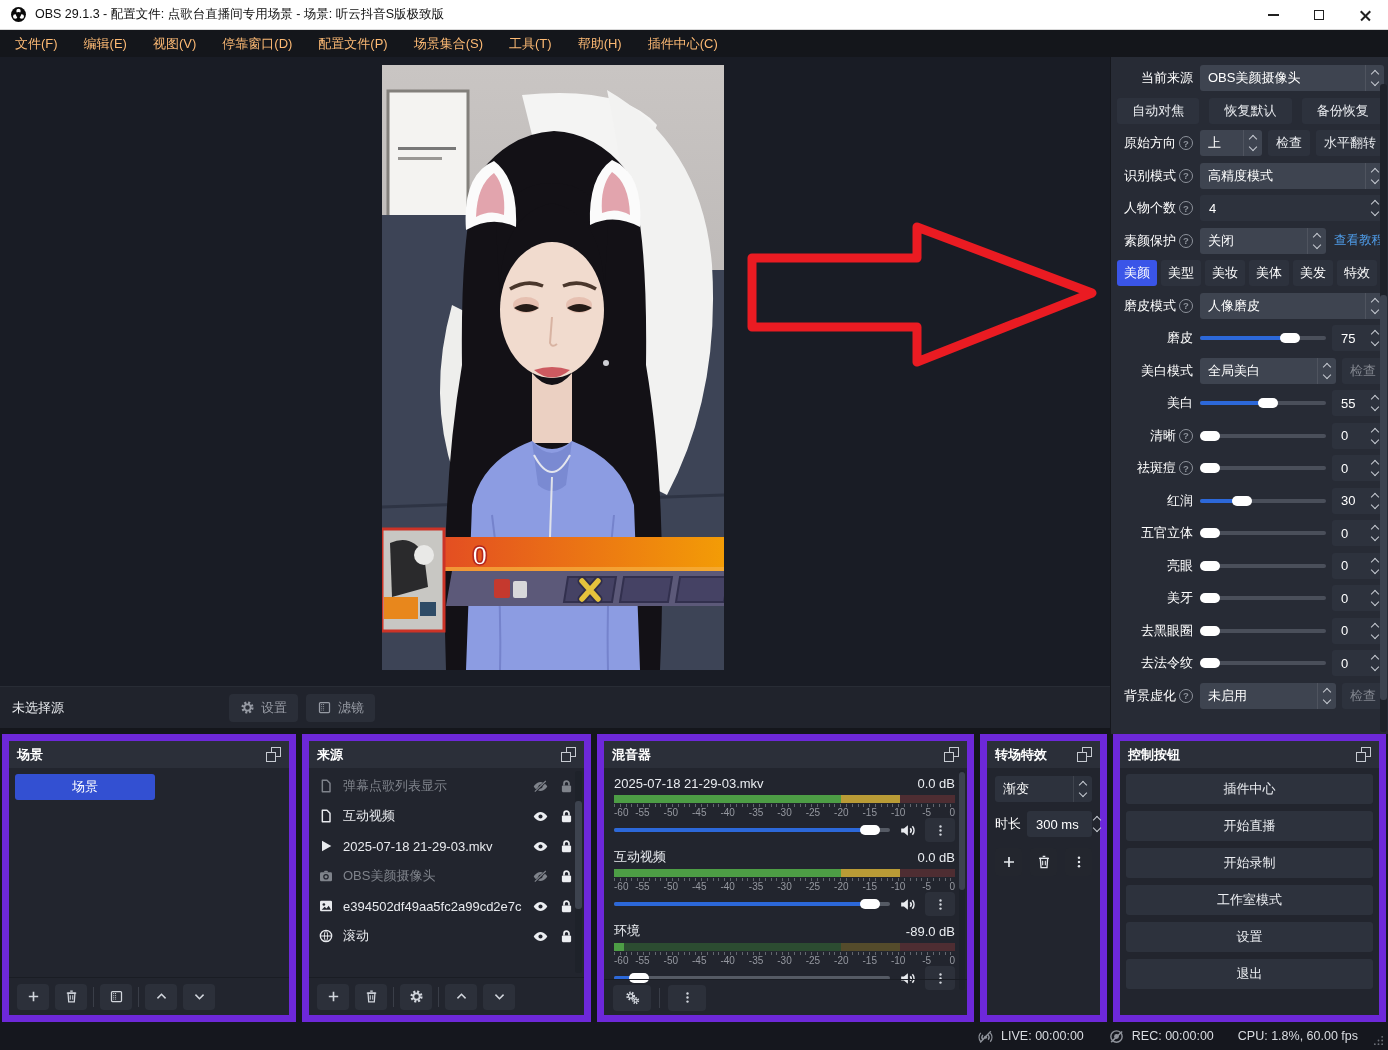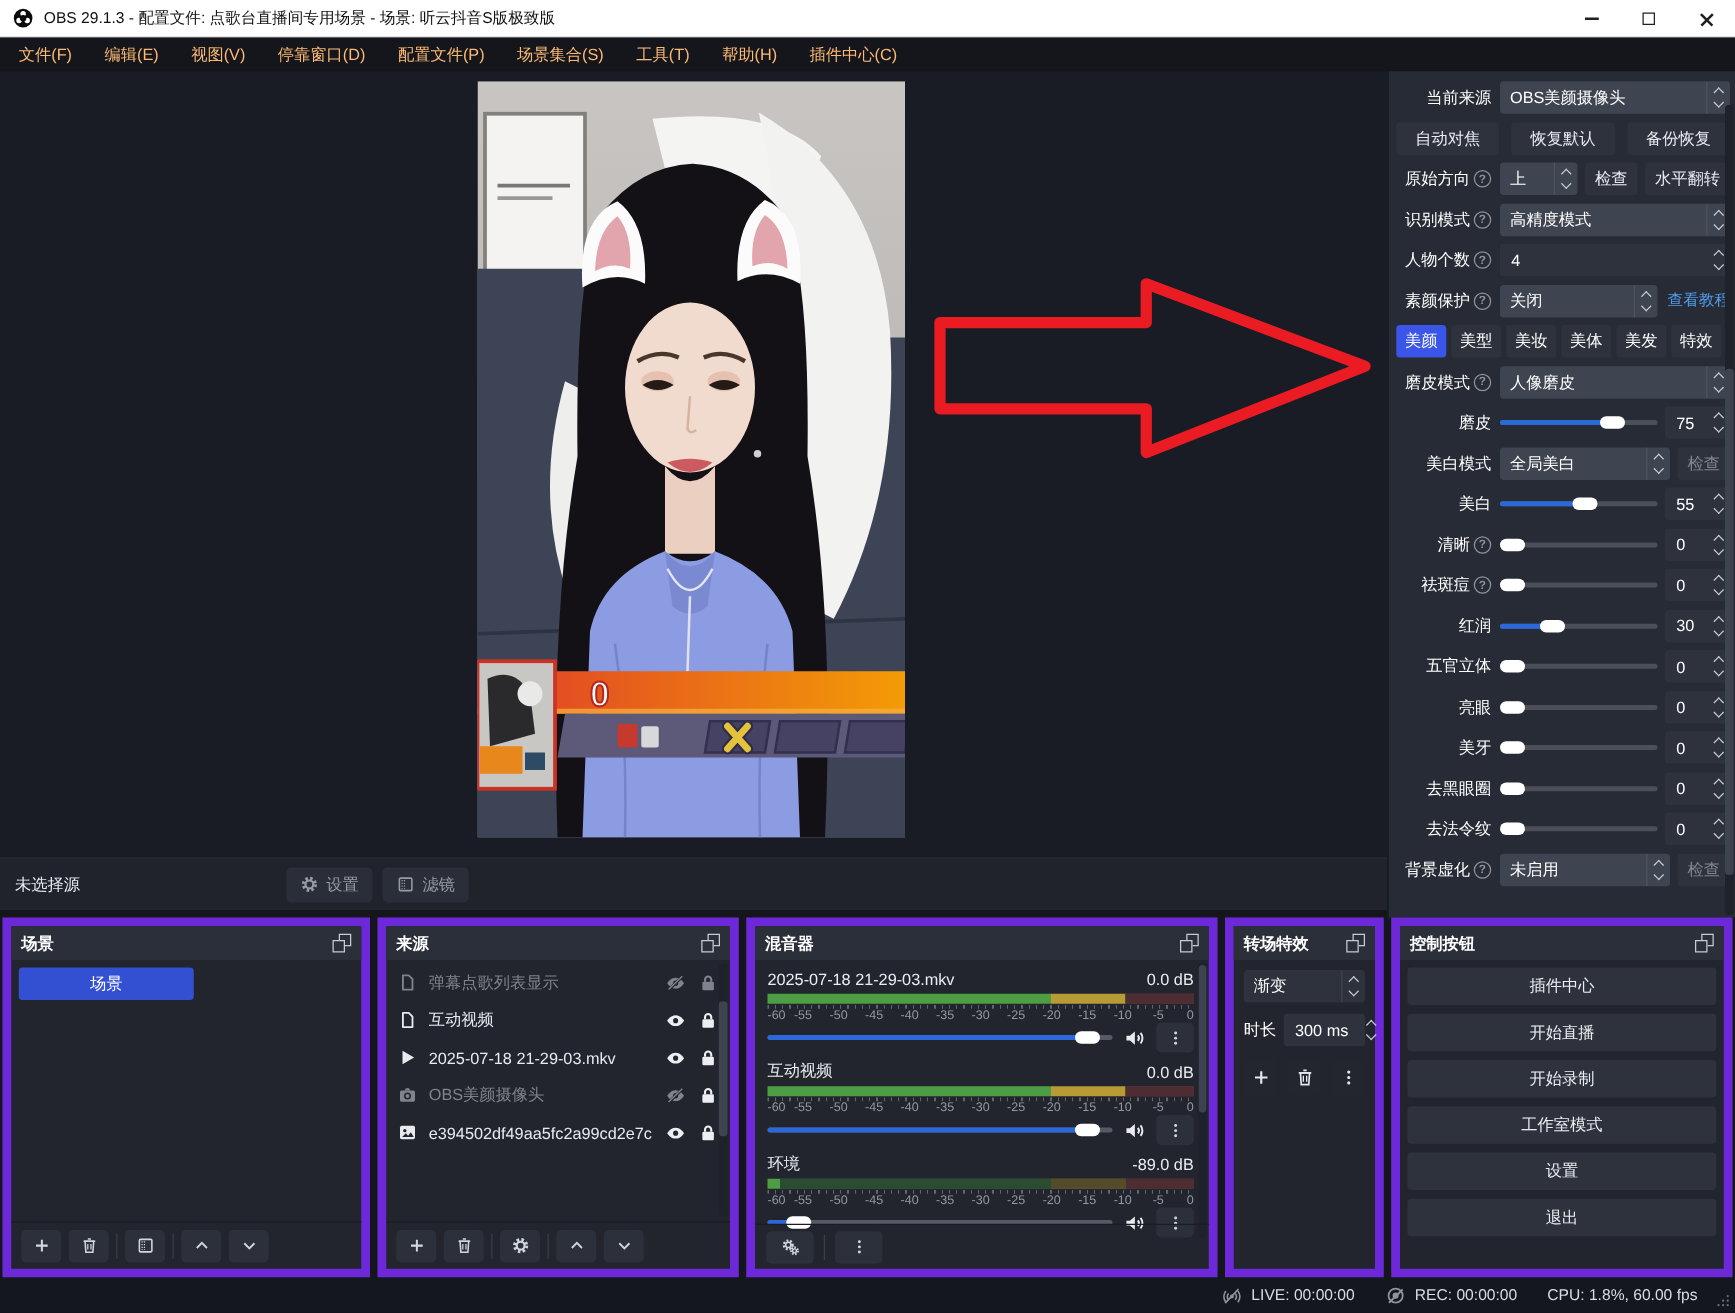--- a/index.html
+++ b/index.html
@@ -846,20 +846,32 @@
             <use href="#i-img"></use>
           </svg>
         <span class="sname">e394502df49aa5fc2a99cd2e7c</span>
         <svg class="aic eye">
             <use href="#i-eye"></use>
           </svg>
         <svg class="aic lk">
             <use href="#i-lock"></use>
           </svg>
       </div>
+      <div class="srow">
+        <svg class="sic">
+            <use href="#i-globe"></use>
+          </svg>
+        <span class="sname">滚动</span>
+        <svg class="aic eye">
+            <use href="#i-eye"></use>
+          </svg>
+        <svg class="aic lk">
+            <use href="#i-lock"></use>
+          </svg>
+      </div>
     </div>
     <div class="sscroll">
         <div class="ssthumb"></div>
       </div>
     <div class="dfoot">
       <button class="fbtn">
           <svg>
             <use href="#i-plus"></use>
           </svg>
         </button>

